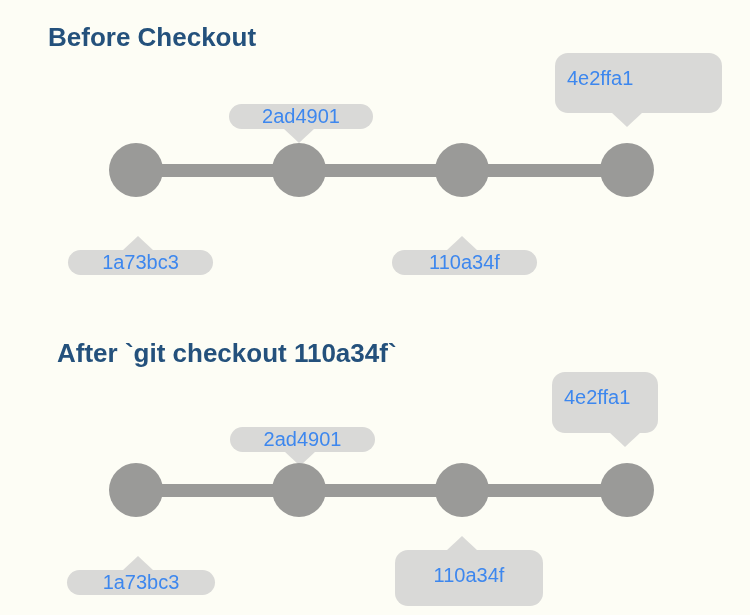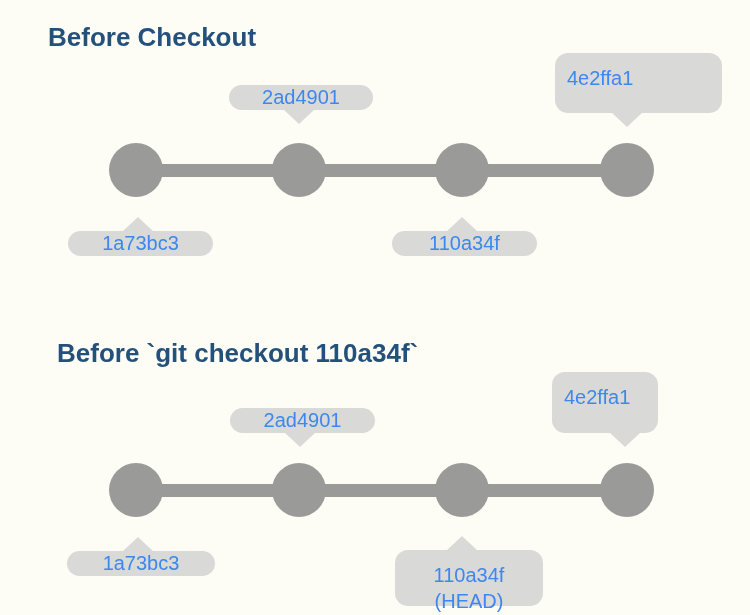--- a/index.html
+++ b/index.html
@@ -47,20 +47,21 @@
     position: absolute;
     background: var(--callout-bg);
     border-radius: 13px;
     color: var(--callout-text);
     font-size: 20px;
   }
   .callout.single {
     line-height: 25px;
     text-align: center;
     padding: 0 12px;
+    margin-top: 19px;
   }
   .callout.multi {
     line-height: 26px;
     padding: 12px 12px;
     text-align: left;
   }
   .callout.multi.centered { text-align: center; }
   .callout-line { white-space: nowrap; }
   .callout-tail {
     position: absolute;
@@ -104,21 +105,21 @@
   <div class="callout single" style="left:68px; top:231px; width:145px; height:25px;">
     <span class="callout-line">1a73bc3</span>
     <div class="callout-tail up" style="left:54px;"></div>
   </div>
 
   <div class="callout single" style="left:392px; top:231px; width:145px; height:25px;">
     <span class="callout-line">110a34f</span>
     <div class="callout-tail up" style="left:54px;"></div>
   </div>
 
-  <div class="section-title" style="left:57px; top:338px;">Before `git checkout 110a34f`</div>
+  <div class="section-title" style="left:57px; top:338px;">After `git checkout 110a34f`</div>
 
   <div class="callout single" style="left:230px; top:408px; width:145px; height:25px;">
     <span class="callout-line">2ad4901</span>
     <div class="callout-tail down" style="left:54px;"></div>
   </div>
 
   <div class="callout multi" style="left:552px; top:372px; width:106px; height:61px;">
     <div class="callout-line">4e2ffa1</div>
     <div class="callout-tail down" style="left:57px;"></div>
   </div>
@@ -129,17 +130,16 @@
   <div class="commit-node" style="left:435px; top:463px;"></div>
   <div class="commit-node" style="left:600px; top:463px;"></div>
 
   <div class="callout single" style="left:67px; top:551px; width:148px; height:25px;">
     <span class="callout-line">1a73bc3</span>
     <div class="callout-tail up" style="left:55px;"></div>
   </div>
 
   <div class="callout multi centered" style="left:395px; top:550px; width:148px; height:56px;">
     <div class="callout-line">110a34f</div>
-    <div class="callout-line">(HEAD)</div>
     <div class="callout-tail up" style="left:51px;"></div>
   </div>
 
 </div>
 
 </body></html>

